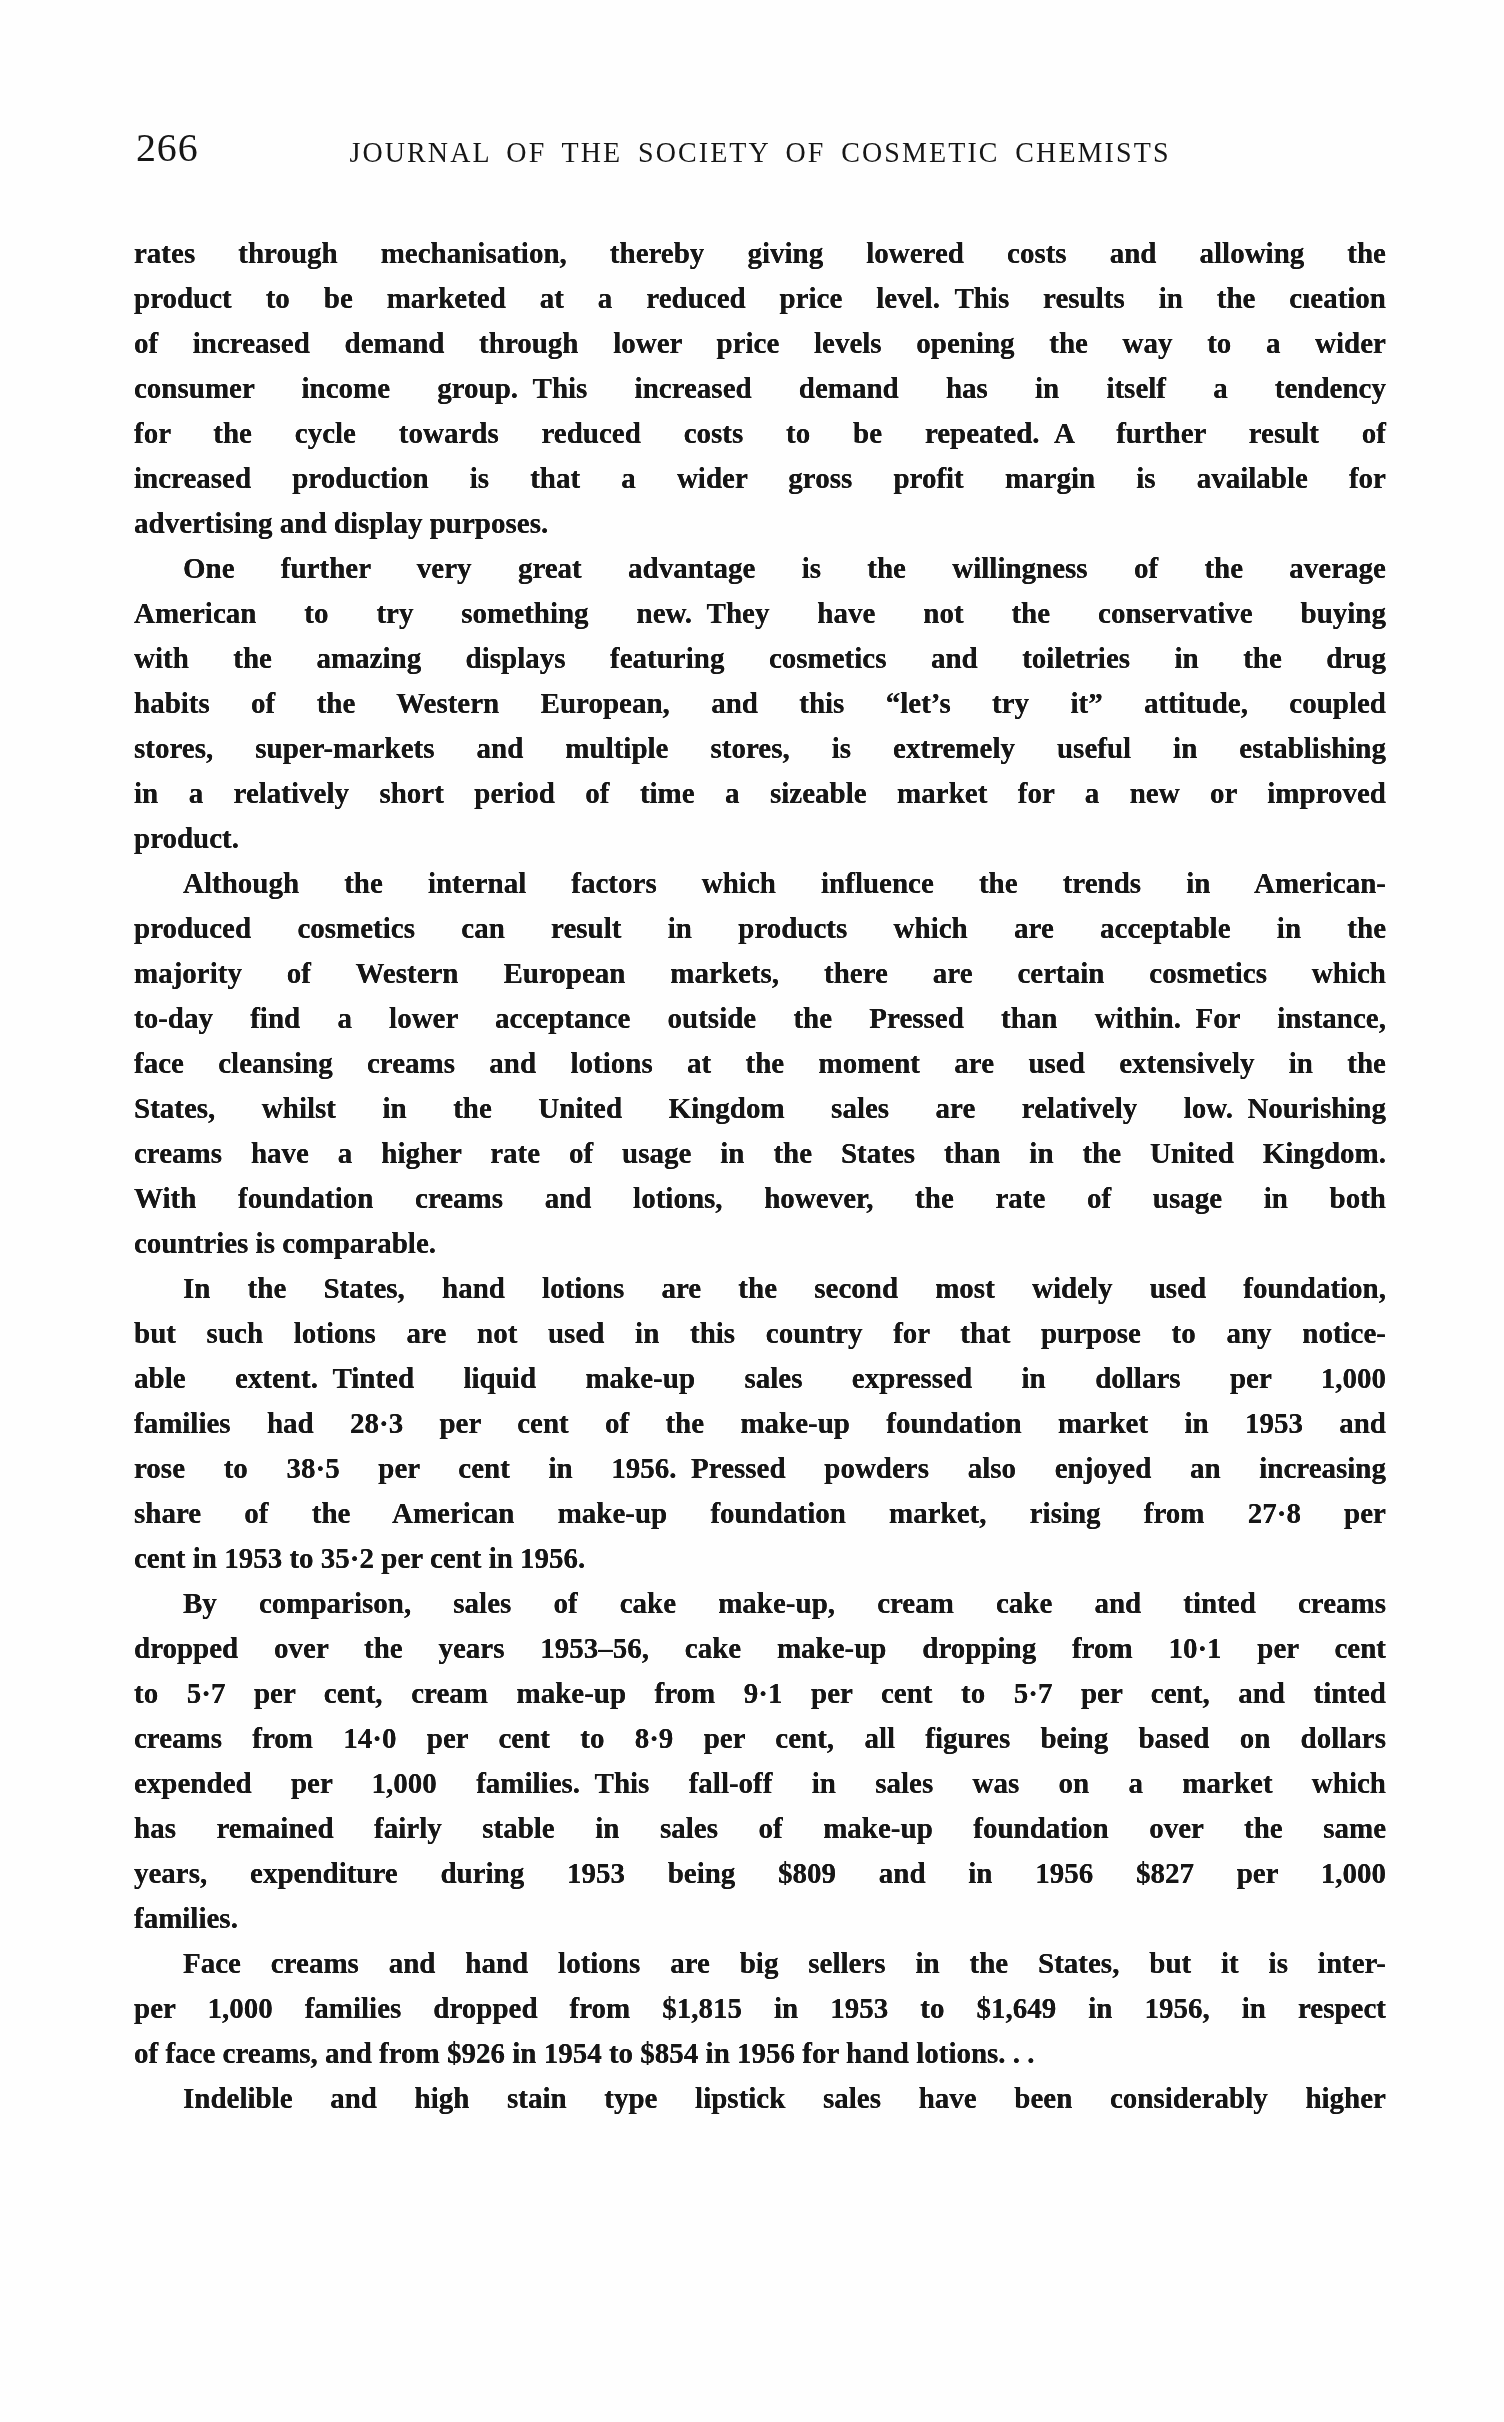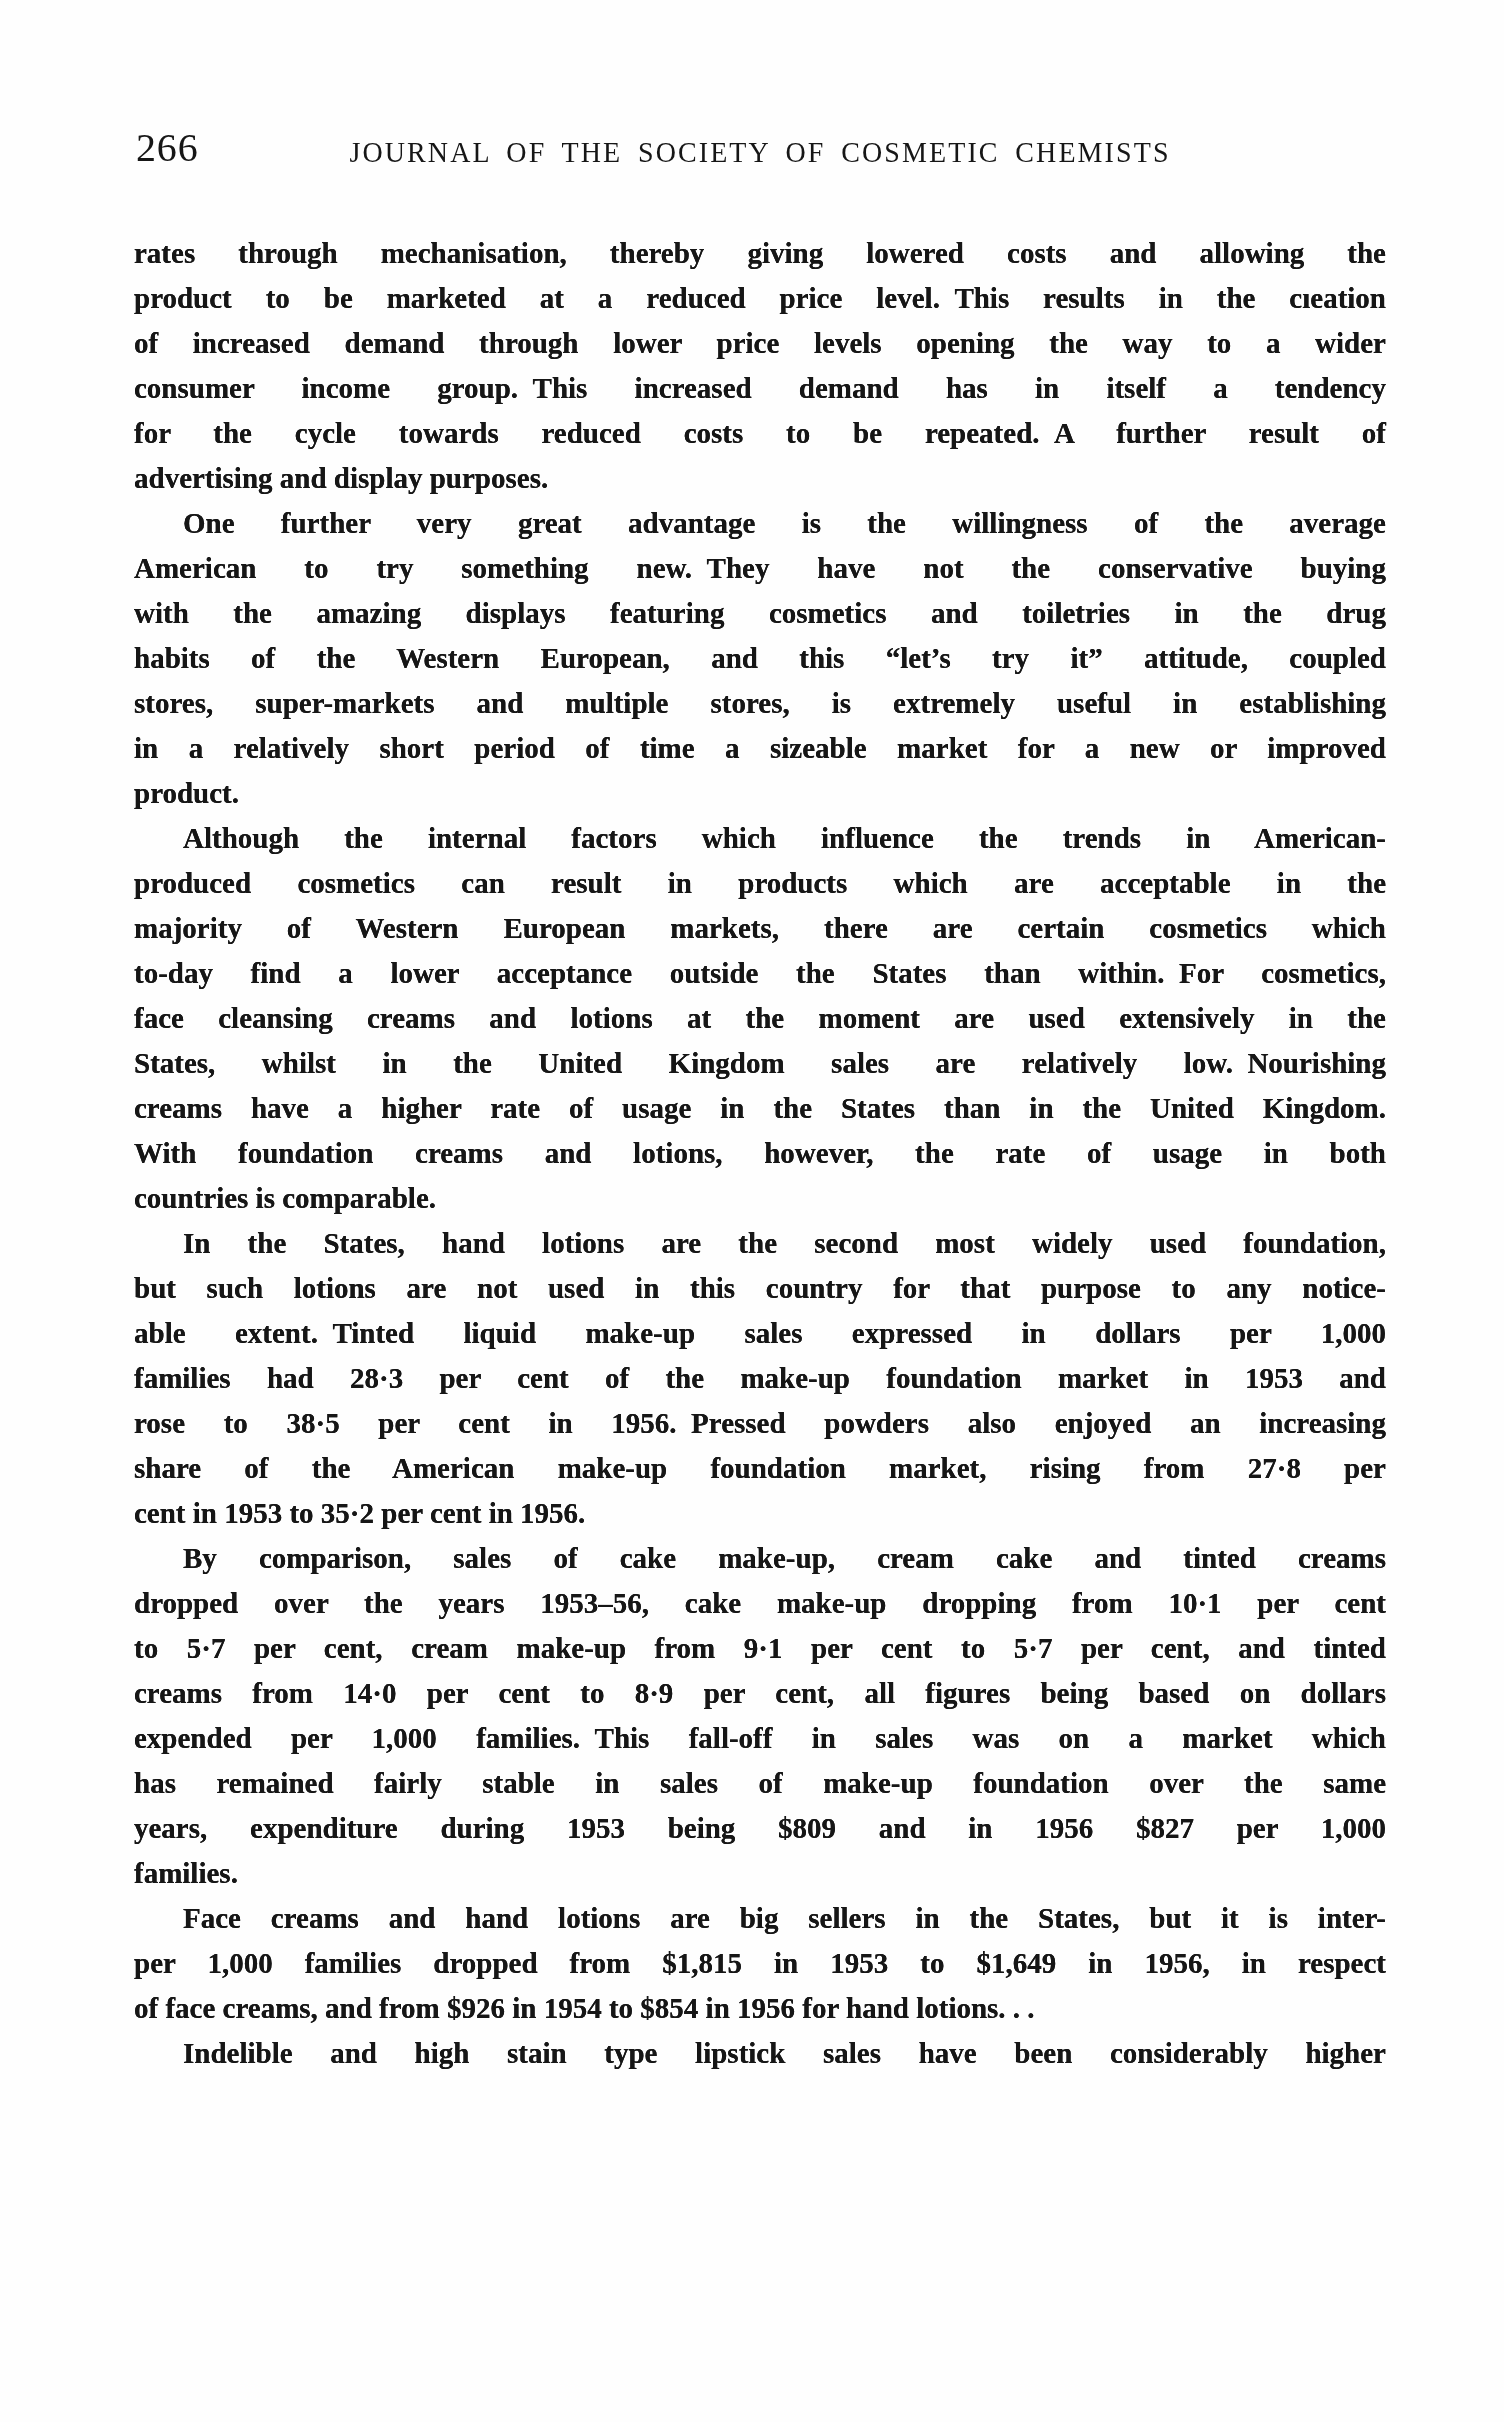--- a/index.html
+++ b/index.html
@@ -76,38 +76,39 @@
   </header>
 
   <main class="page-body">
 
     <div class="paragraph">
       <div class="ln">rates through mechanisation, thereby giving lowered costs and allowing the</div>
       <div class="ln">product to be marketed at a reduced price level. This results in the cıeation</div>
       <div class="ln">of increased demand through lower price levels opening the way to a wider</div>
       <div class="ln">consumer income group. This increased demand has in itself a tendency</div>
       <div class="ln">for the cycle towards reduced costs to be repeated. A further result of</div>
+      <div class="ln">increased production is that a wider gross profit margin is available for</div>
       <div class="ln last">advertising and display purposes.</div>
     </div>
 
     <div class="paragraph">
       <div class="ln ind">One further very great advantage is the willingness of the average</div>
       <div class="ln">American to try something new. They have not the conservative buying</div>
       <div class="ln">with the amazing displays featuring cosmetics and toiletries in the drug</div>
       <div class="ln">habits of the Western European, and this “let’s try it” attitude, coupled</div>
       <div class="ln">stores, super-markets and multiple stores, is extremely useful in establishing</div>
       <div class="ln">in a relatively short period of time a sizeable market for a new or improved</div>
       <div class="ln last">product.</div>
     </div>
 
     <div class="paragraph">
       <div class="ln ind">Although the internal factors which influence the trends in American-</div>
       <div class="ln">produced cosmetics can result in products which are acceptable in the</div>
       <div class="ln">majority of Western European markets, there are certain cosmetics which</div>
-      <div class="ln">to-day find a lower acceptance outside the States than within. For cosmetics,</div>
+      <div class="ln">to-day find a lower acceptance outside the Pressed than within. For instance,</div>
       <div class="ln">face cleansing creams and lotions at the moment are used extensively in the</div>
       <div class="ln">States, whilst in the United Kingdom sales are relatively low. Nourishing</div>
       <div class="ln">creams have a higher rate of usage in the States than in the United Kingdom.</div>
       <div class="ln">With foundation creams and lotions, however, the rate of usage in both</div>
       <div class="ln last">countries is comparable.</div>
     </div>
 
     <div class="paragraph">
       <div class="ln ind">In the States, hand lotions are the second most widely used foundation,</div>
       <div class="ln">but such lotions are not used in this country for that purpose to any notice-</div>

